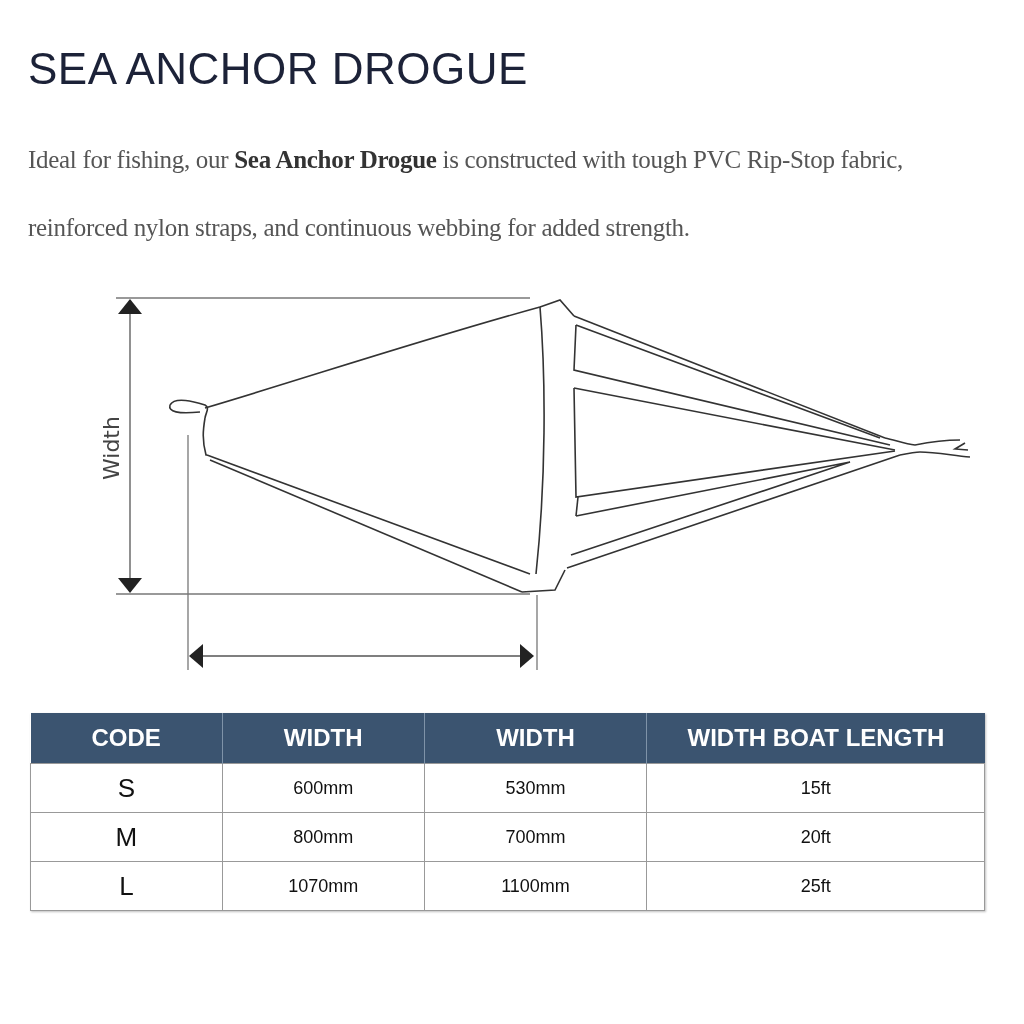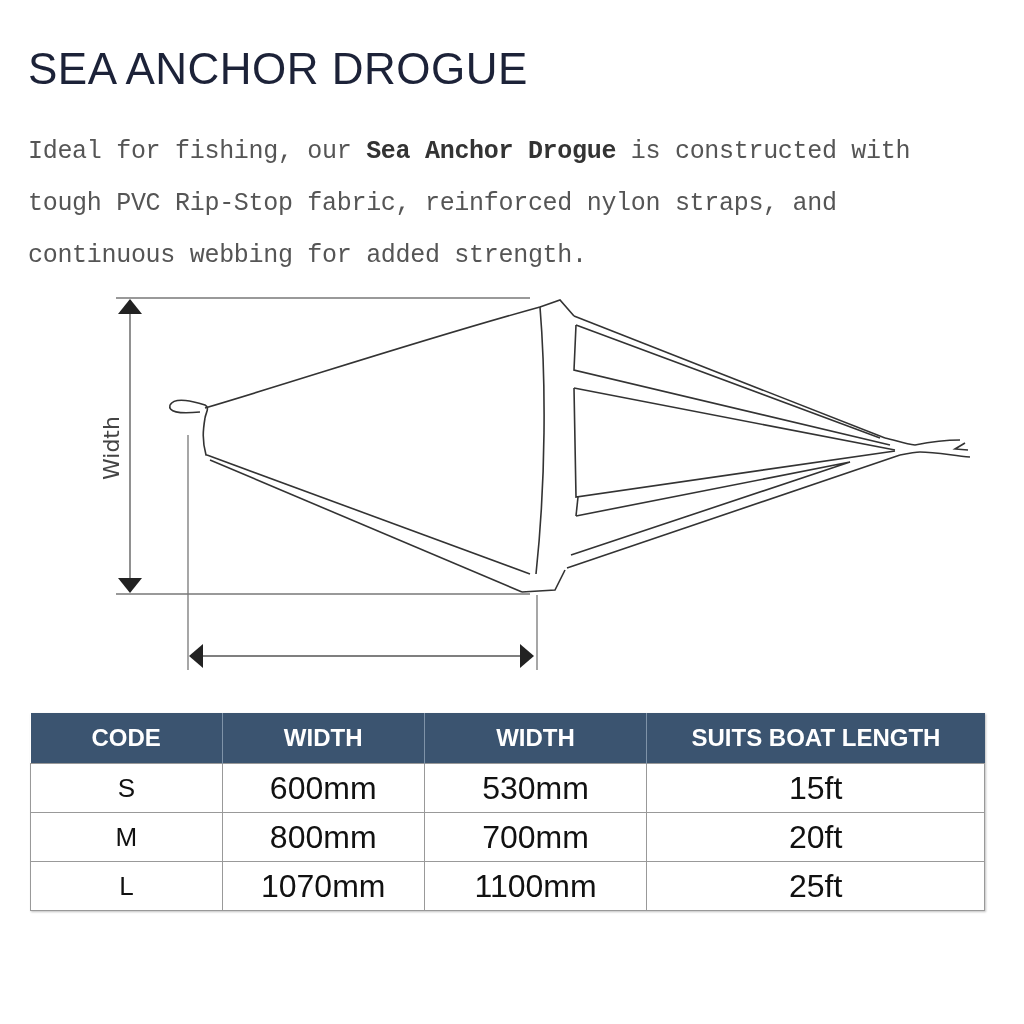--- a/index.html
+++ b/index.html
@@ -1,25 +1,25 @@
 <!DOCTYPE html>
 <html><head>
 <meta charset="utf-8">
 <style>
   html, body { margin:0; padding:0; background:#ffffff; }
   body { width:1024px; height:1024px; position:relative; overflow:hidden; font-family:"DejaVu Sans", sans-serif; }
   .title { position:absolute; left:28px; top:44px; font-family:"Liberation Sans", sans-serif; font-size:44px; color:#1c2238; letter-spacing:0.5px; font-weight:normal; margin:0; }
-  .desc { position:absolute; left:28px; top:126px; width:900px; font-family:Liberation Mono, monospace; font-size:25px; line-height:52px; color:#555555; letter-spacing:-0.3px; }
+  .desc { position:absolute; left:28px; top:126px; width:900px; font-family:Liberation Serif, serif; font-size:25px; line-height:68px; color:#555555; letter-spacing:-0.3px; }
   .desc b { color:#333333; font-weight:bold; }
   .diagram { position:absolute; left:0; top:280px; width:1024px; height:400px; }
   .width-label { position:absolute; left:82px; top:430px; width:60px; height:40px; font-family:"DejaVu Sans", sans-serif; font-size:22px; color:#444; transform:rotate(-90deg); transform-origin:center; text-align:center; line-height:40px; }
   table.spec { position:absolute; left:30px; top:713px; width:955px; border-collapse:collapse; font-family:"Liberation Sans", sans-serif; box-shadow:1px 1px 2px rgba(0,0,0,0.25); }
   table.spec th { background:#3b5470; color:#ffffff; font-weight:bold; font-size:24px; height:50px; border-left:1px solid #7f93a8; text-align:center; padding:0; }
   table.spec th:first-child { border-left:none;margin-top:10px; }
-  table.spec td { font-size:32px; color:#111; height:48px; border:1px solid #999; text-align:center; padding:0; }
+  table.spec td { font-size:18px; color:#111; height:48px; border:1px solid #999; text-align:center; padding:0; }
   table.spec td.code { font-size:26px; }
 </style>
 </head>
 <body>
 
 <h1 class="title">SEA ANCHOR DROGUE</h1>
 
 <div class="desc">
   <span>Ideal for fishing, our </span><b>Sea Anchor Drogue</b><span> is constructed with tough PVC Rip-Stop fabric, reinforced nylon straps, and continuous webbing for added strength.</span>
 </div>
@@ -79,21 +79,21 @@
     <col style="width:192px">
       <col style="width:202px">
       <col style="width:223px">
       <col style="width:338px">
   </colgroup>
   <thead>
     <tr>
       <th>CODE</th>
       <th>WIDTH</th>
       <th>WIDTH</th>
-      <th>SUITS BOAT LENGTH</th>
+      <th>WIDTH BOAT LENGTH</th>
     </tr>
   </thead>
   <tbody>
     <tr>
       <td class="code">S</td>
       <td>600mm</td>
       <td>530mm</td>
       <td>15ft</td>
     </tr>
     <tr>

